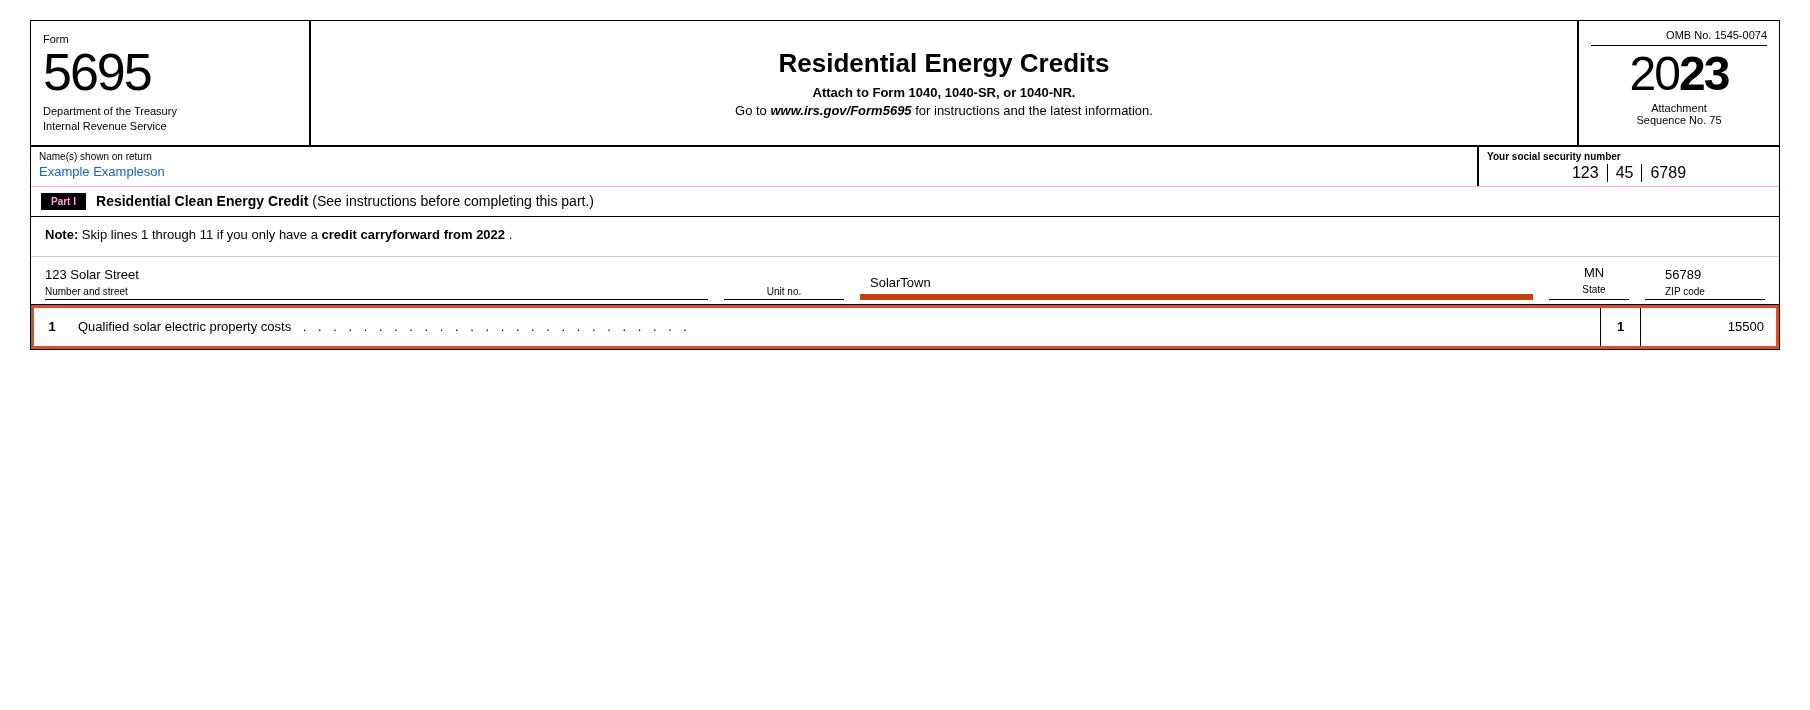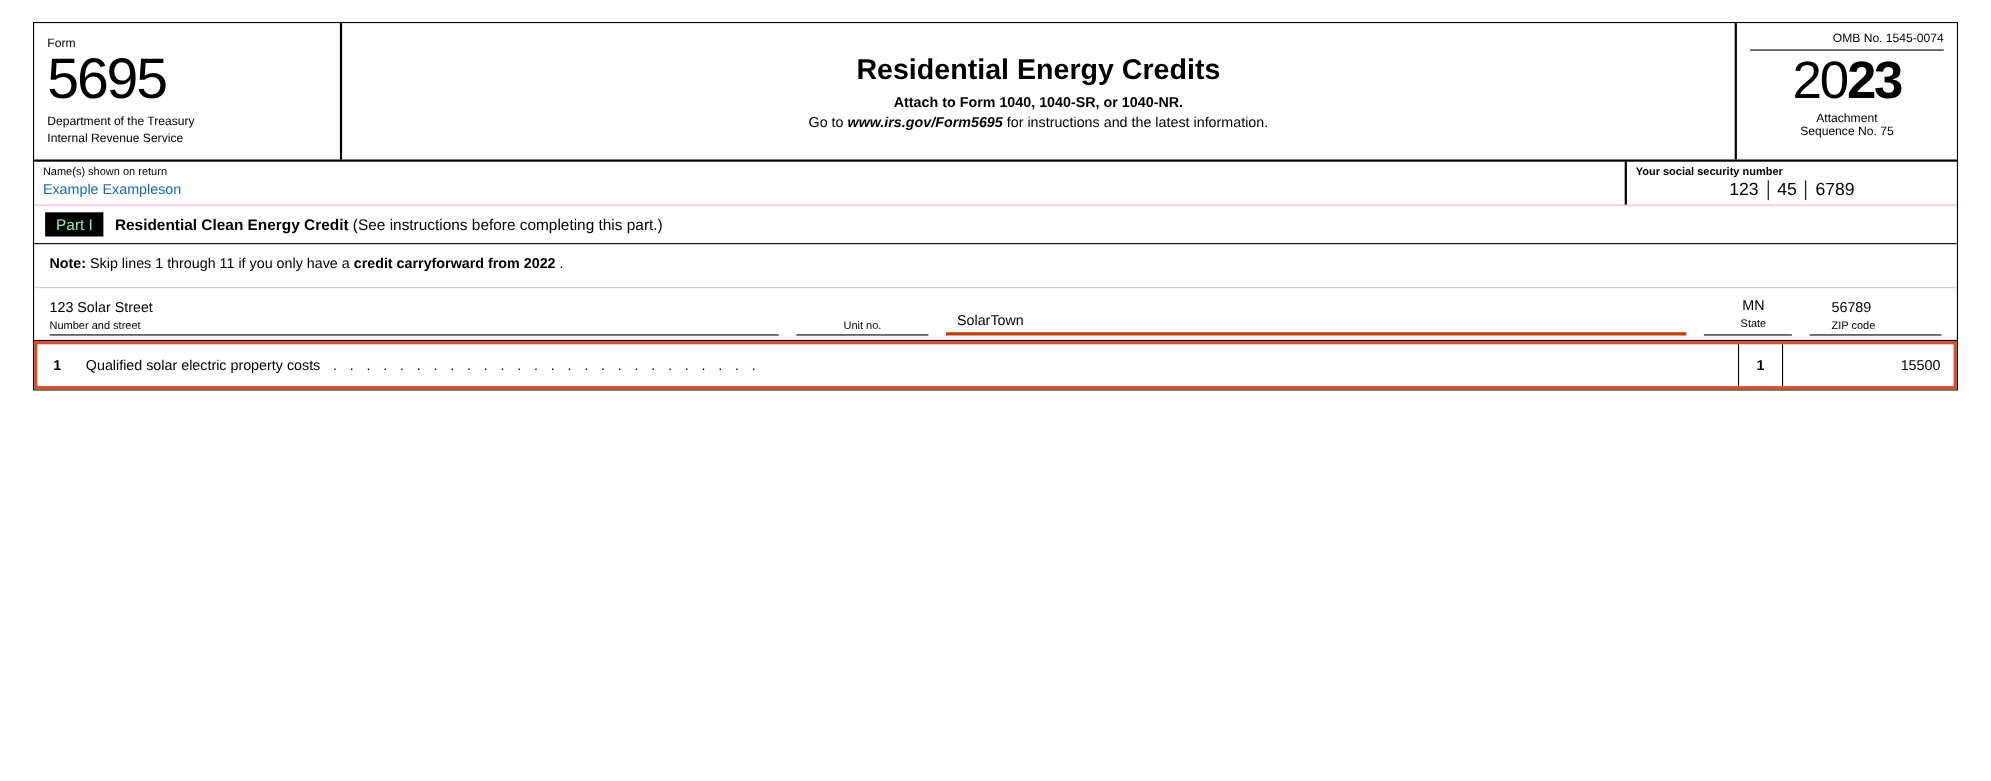--- a/index.html
+++ b/index.html
@@ -134,23 +134,23 @@
     
     .part-header {
       display: flex;
       align-items: center;
       padding: 6px 10px;
       border-bottom: 1px solid #000;
       gap: 10px;
     }
     .part-badge {
       background: #000;
-      color: #86efac;
-      font-weight: normal;
-      font-size: 14px;
+      color: #f9a8d4;
+      font-weight: bold;
+      font-size: 10px;
       padding: 3px 10px;
       white-space: nowrap;
     }
     
     .note-section {
       padding: 10px 14px 6px 14px;
       border-bottom: 1px solid #ccc;
     }
     .note-text {
       font-size: 13px;
@@ -181,21 +181,21 @@
       padding-right: 20px;
     }
     .addr-unit {
       width: 120px;
       border-bottom: 1px solid #000;
       padding: 0 10px 2px 10px;
       text-align: center;
     }
     .addr-city {
       flex: 1;
-      border-bottom: 3px solid #c2410c;
+      border-bottom: 6px solid #c2410c;
       padding-bottom: 2px;
       padding-left: 10px;
       padding-right: 20px;
     }
     .addr-state {
       width: 80px;
       border-bottom: 1px solid #000;
       padding-bottom: 4px;
       padding-left: 10px;
       text-align: center;
@@ -258,21 +258,21 @@
       text-align: center;
       padding: 10px 4px;
       font-weight: bold;
       font-size: 13px;
       display: flex;
       align-items: center;
       justify-content: center;
       flex-shrink: 0;
     }
     .line-value {
-      width: 156px;
+      width: 136px;
       border-left: 1px solid #000;
       padding: 10px 12px;
       font-size: 13px;
       text-align: right;
       display: flex;
       align-items: center;
       justify-content: flex-end;
       flex-shrink: 0;
     }
   </style>

